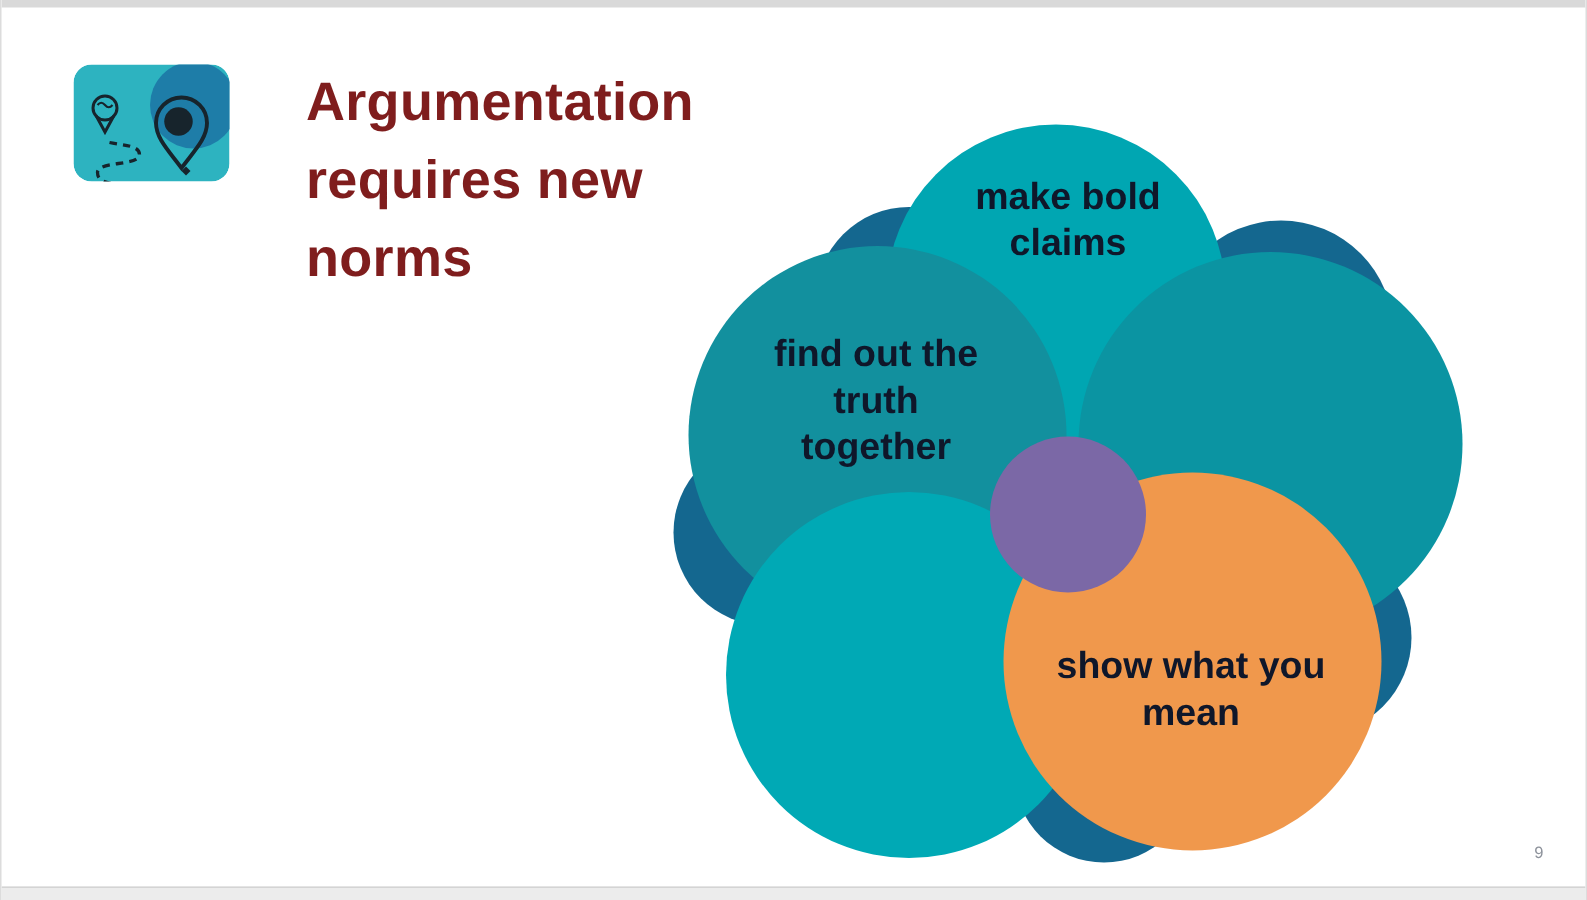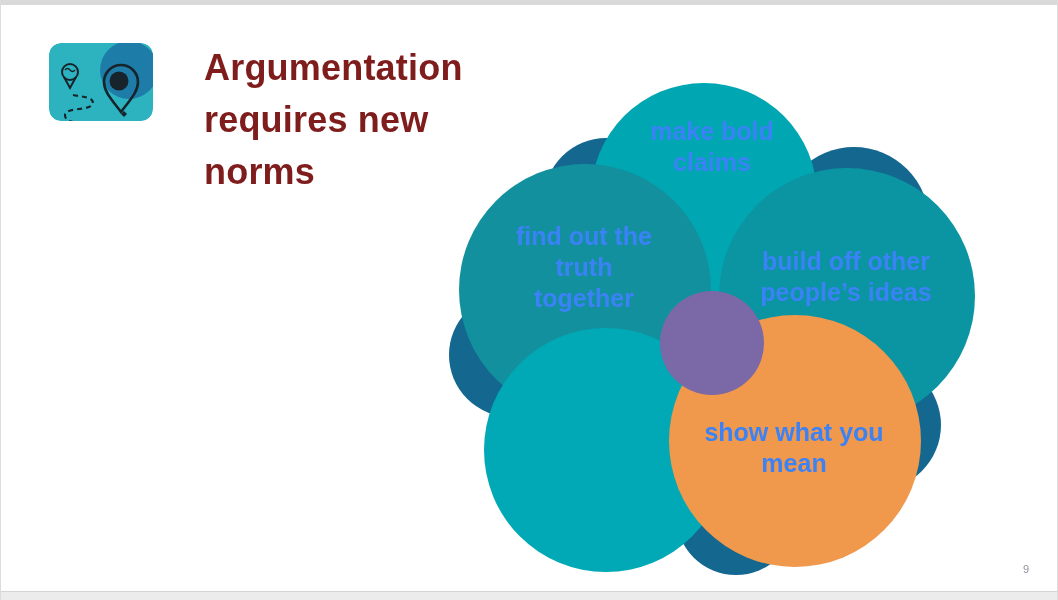--- a/index.html
+++ b/index.html
@@ -31,28 +31,28 @@
     letter-spacing:0.2px;
   }
   .logo{
     position:absolute;left:48px;top:43px;width:104px;height:78px;
   }
   .diagram-svg{
     position:absolute;left:0;top:0;width:1058px;height:600px;
   }
   .petal-label{
     position:absolute;width:260px;
-    text-align:center;color:#3b82f6;font-weight:700;
+    text-align:center;color:#0f172a;font-weight:700;
     font-size:25px;line-height:31px;white-space:pre-line;
   }
   .lbl-top{left:581px;top:116px;}
   .lbl-left{left:453px;top:221px;}
   .lbl-right{left:715px;top:246px;}
   .lbl-bottom-left{left:466px;top:411px;}
-  .lbl-bottom-right{left:663px;top:417px;}
+  .lbl-bottom-right{left:663px;top:429px;}
 </style>
 </head>
 <body>
 
 <div class="canvas">
 
   <svg class="diagram-svg" viewBox="0 0 1058 600">
 
     <g>
       <circle cx="605" cy="200" r="62" fill="#14678f"></circle>
@@ -69,22 +69,20 @@
     <circle cx="794" cy="441" r="126" fill="#f0984c"></circle>
 
     <circle cx="711" cy="343" r="52" fill="#7b68a6"></circle>
   </svg>
 
   <div class="petal-label lbl-top">make bold
 claims</div>
   <div class="petal-label lbl-left">find out the
 truth
 together</div>
-  <div class="petal-label lbl-right">build off other
-people’s ideas</div>
   <div class="petal-label lbl-bottom-right">show what you
 mean</div>
 
   <svg class="logo" viewBox="0 0 104 78">
     <defs>
       <clipPath id="iconclip">
           <rect x="0" y="0" width="104" height="78" rx="12"></rect>
         </clipPath>
     </defs>
     <g clip-path="url(#iconclip)">

